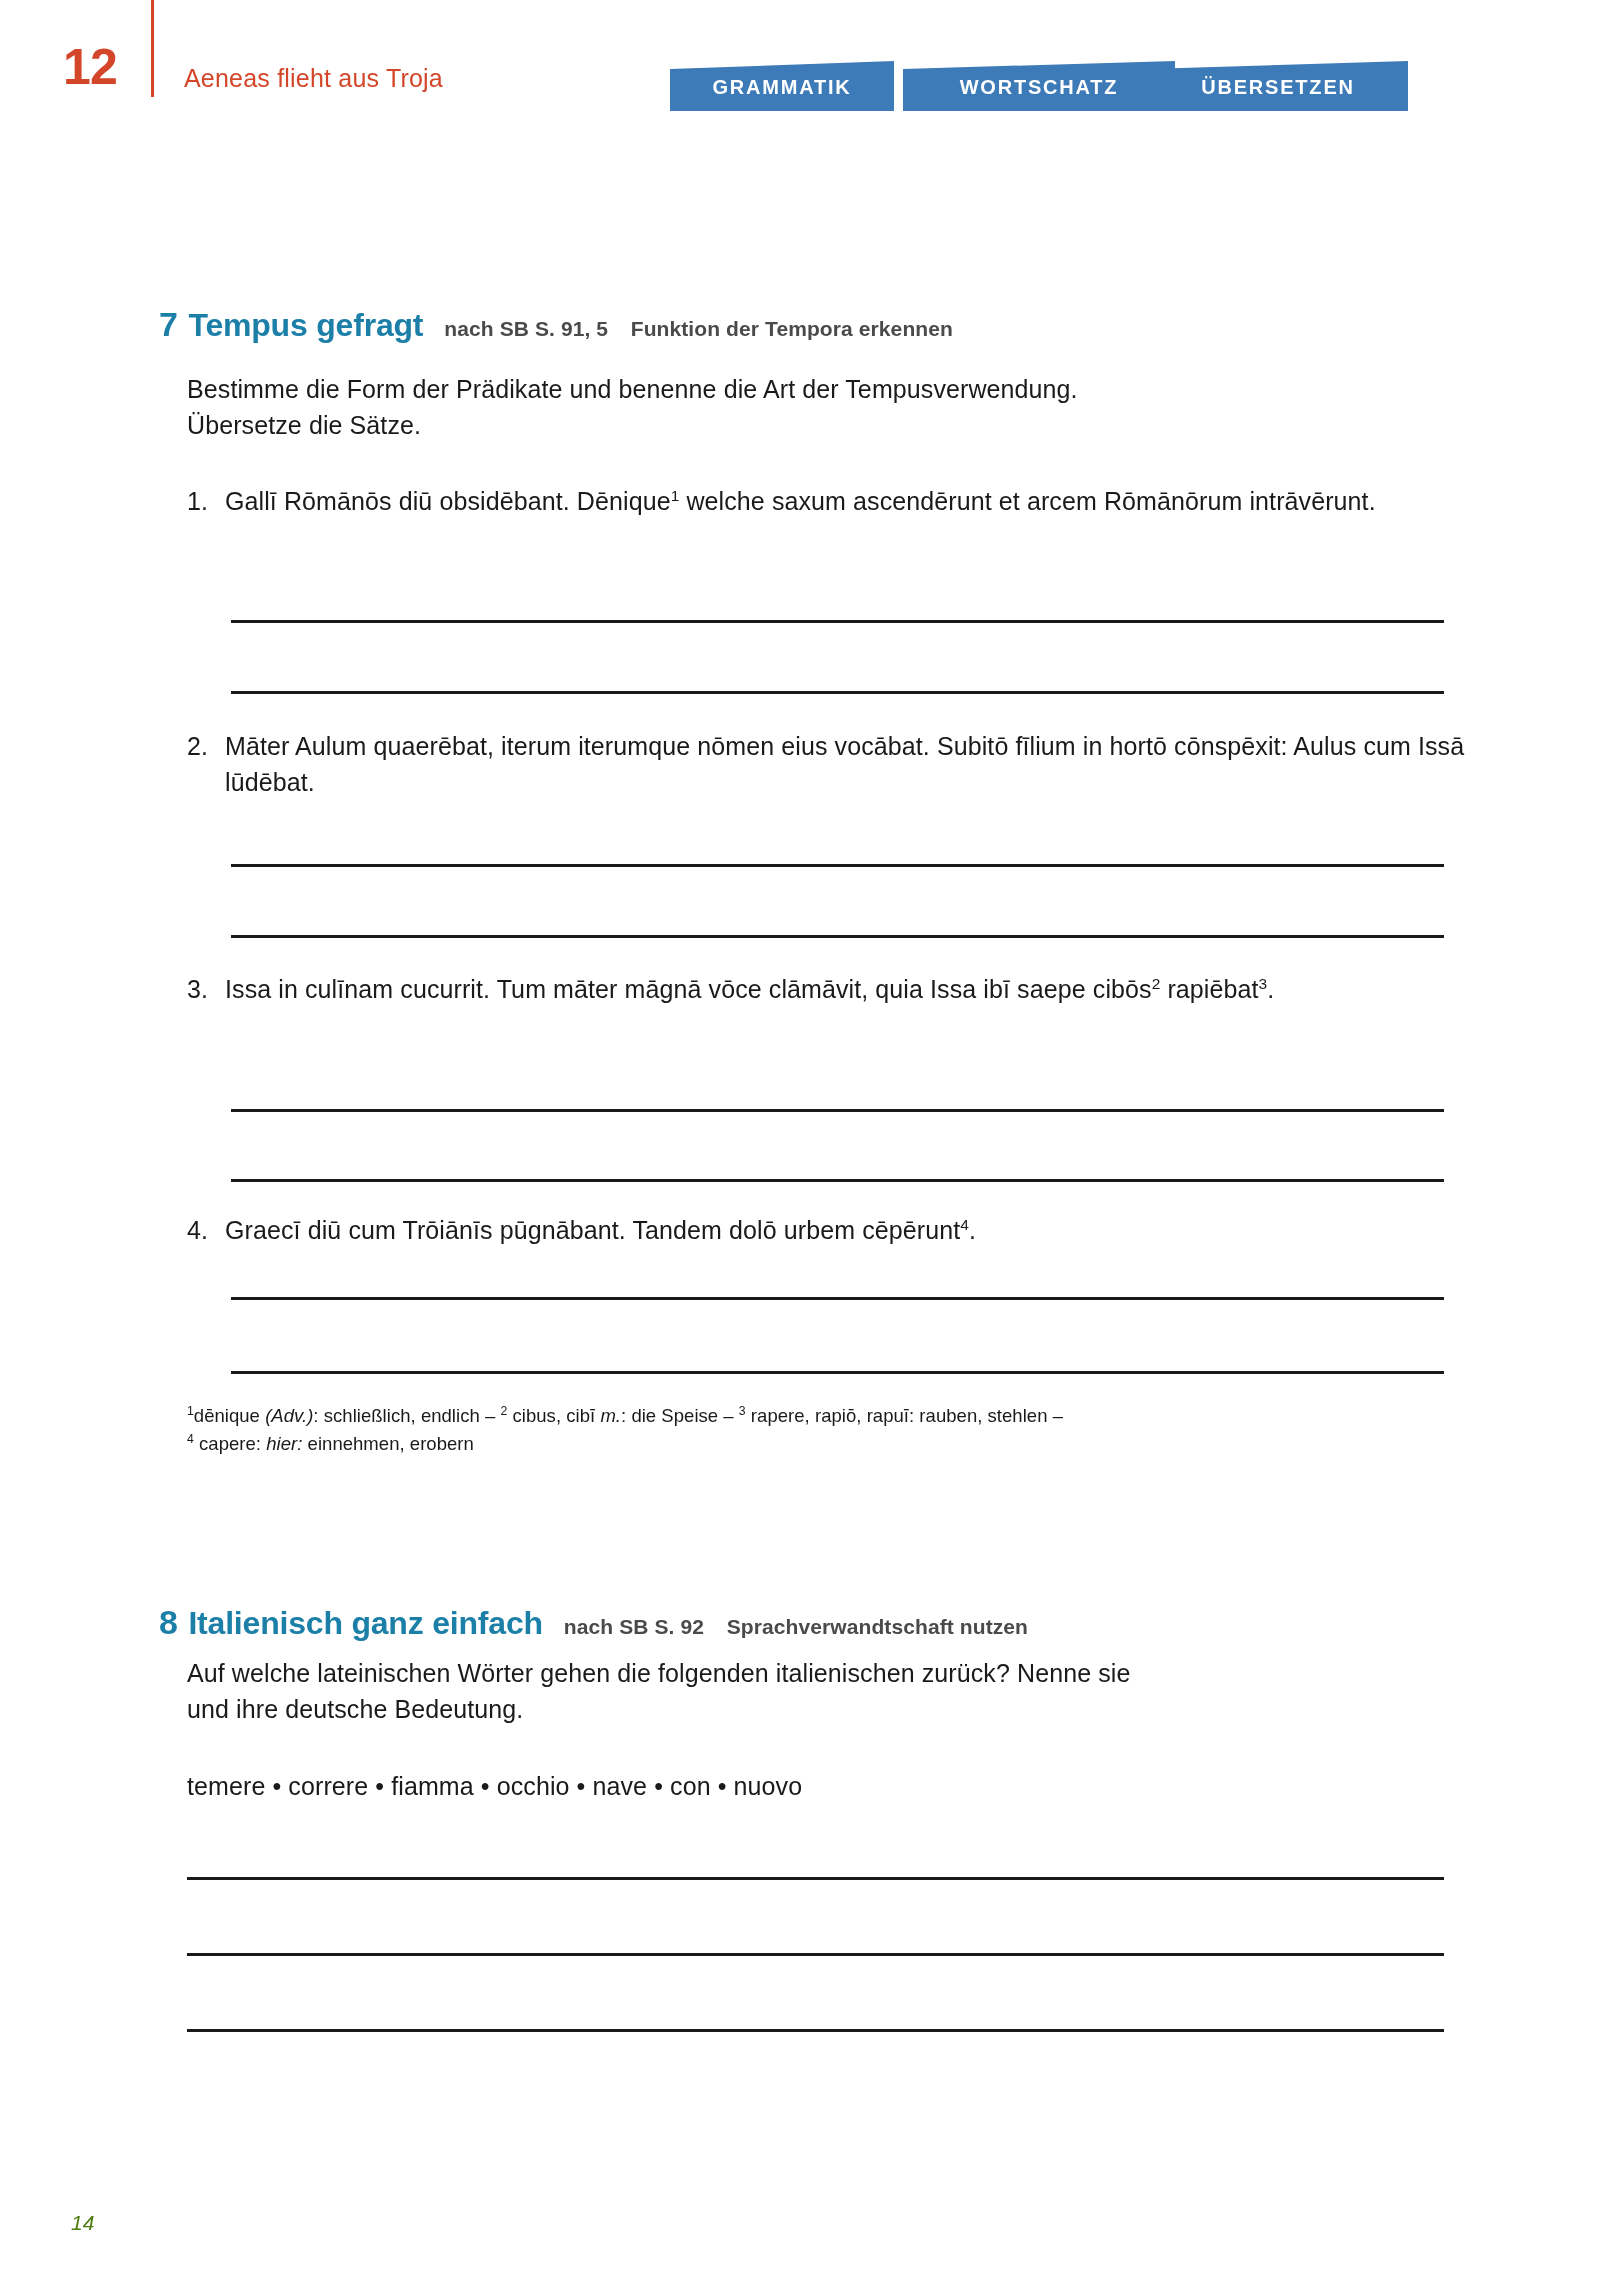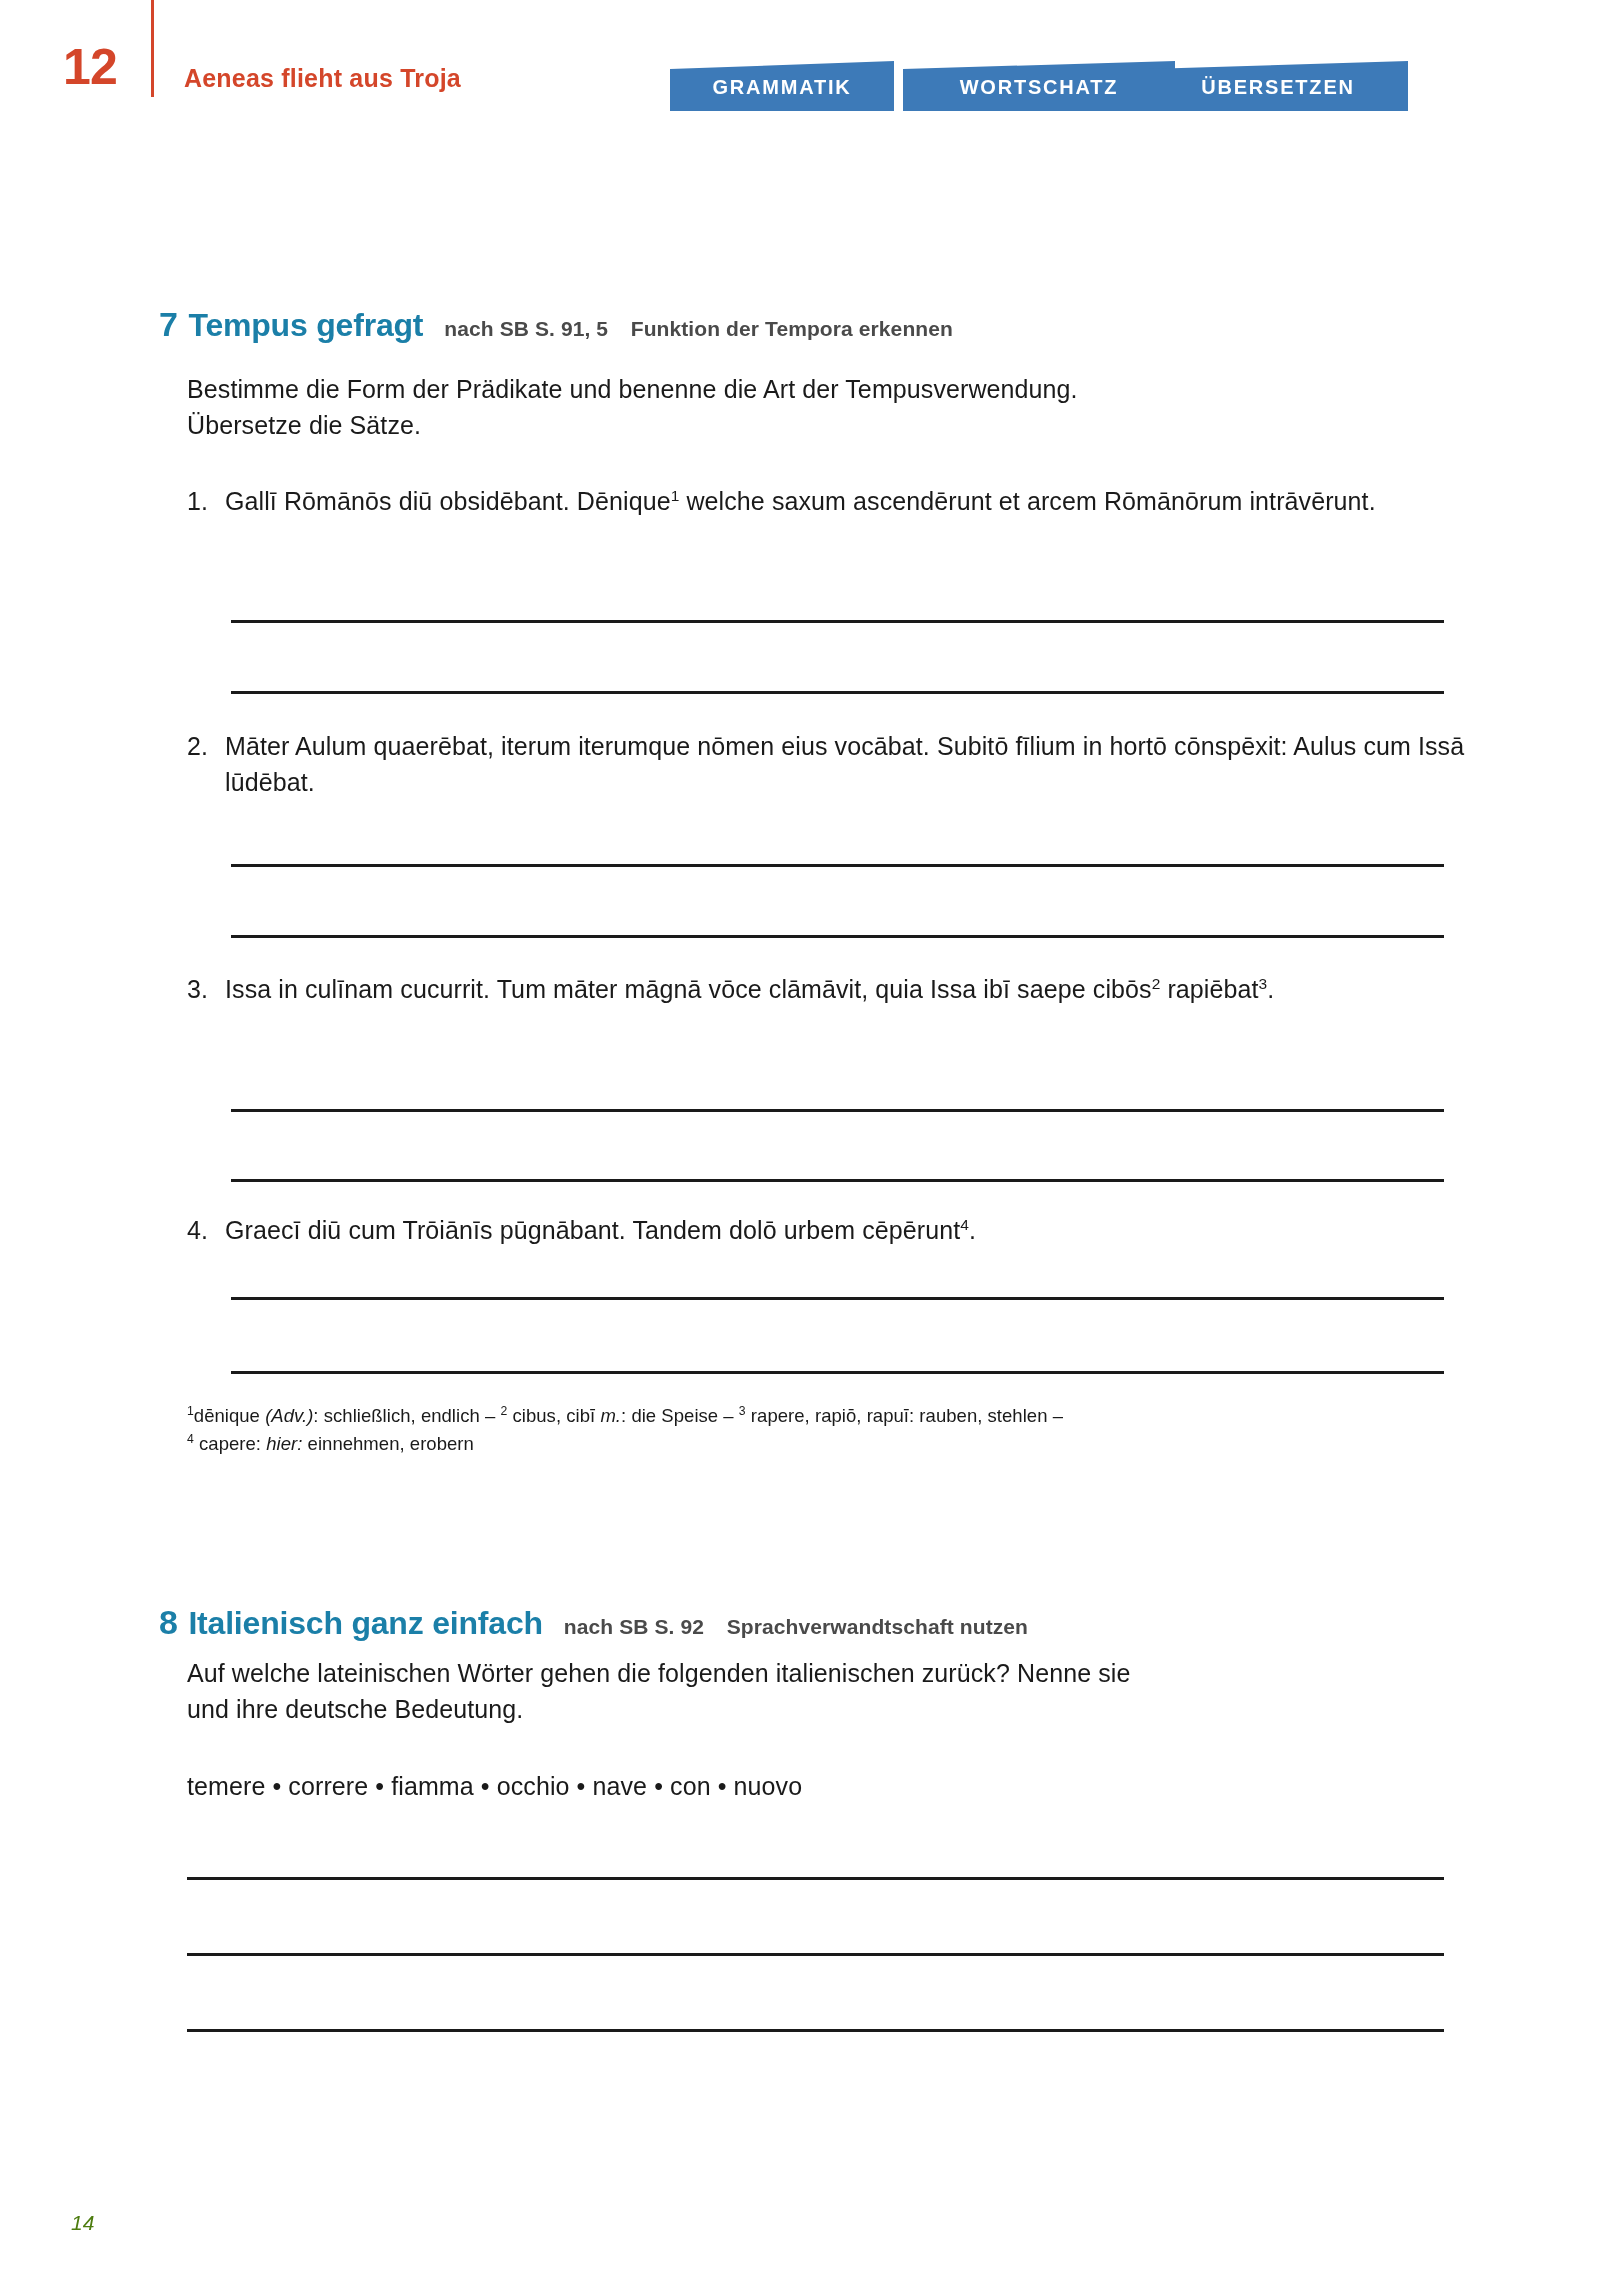--- a/index.html
+++ b/index.html
@@ -45,21 +45,21 @@
     top: 0px;
     width: 3.2px;
     height: 97px;
     background: #d4462a;
   }
   .chapter-title {
     position: absolute;
     left: 184px;
     top: 64px;
     font-size: 25px;
-    font-weight: bold;
+    font-weight: normal;
     color: #d4462a;
     letter-spacing: 0.2px;
   }
   .tabs {
     position: absolute;
     left: 661px;
     top: 61px;
     height: 52px;
   }
   .tab {

